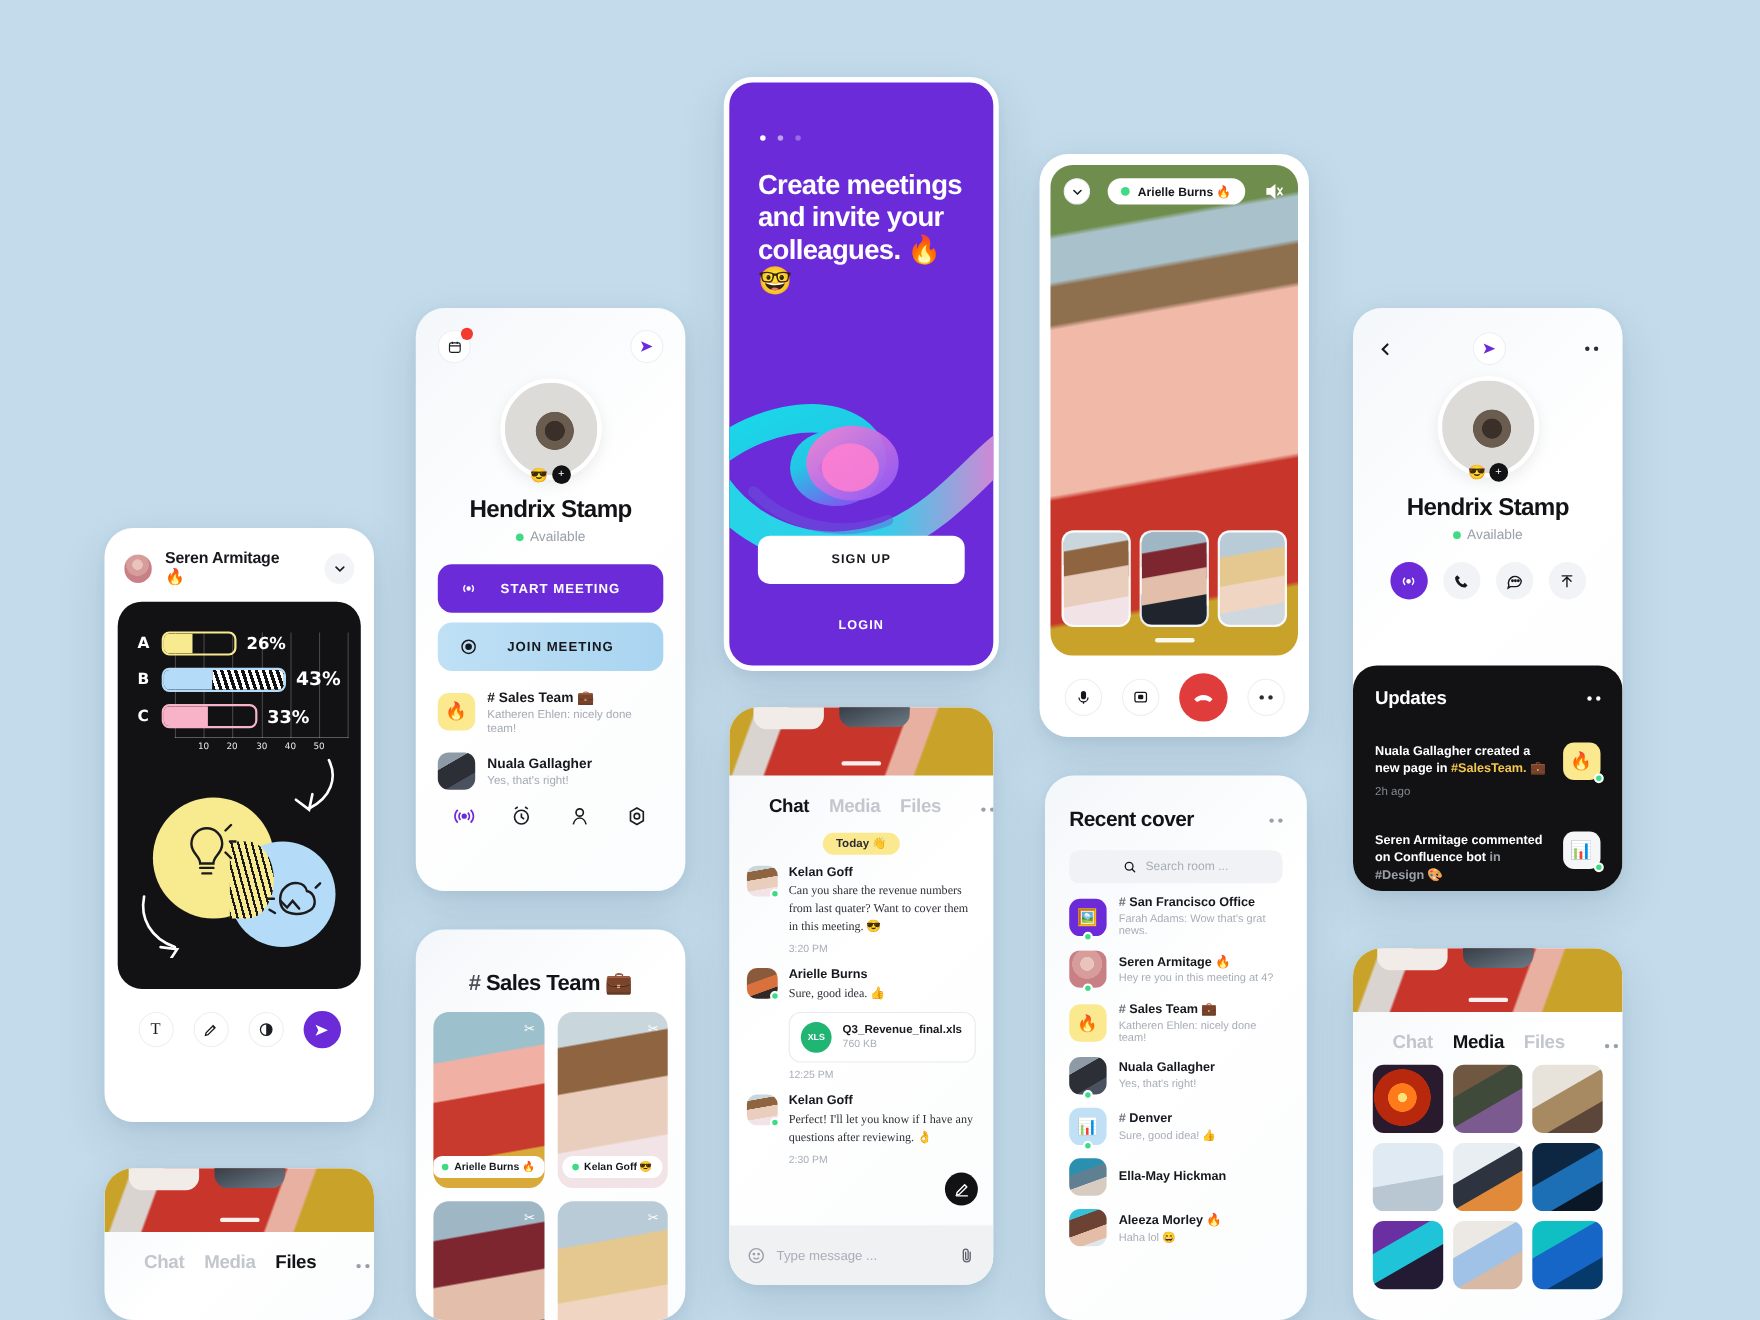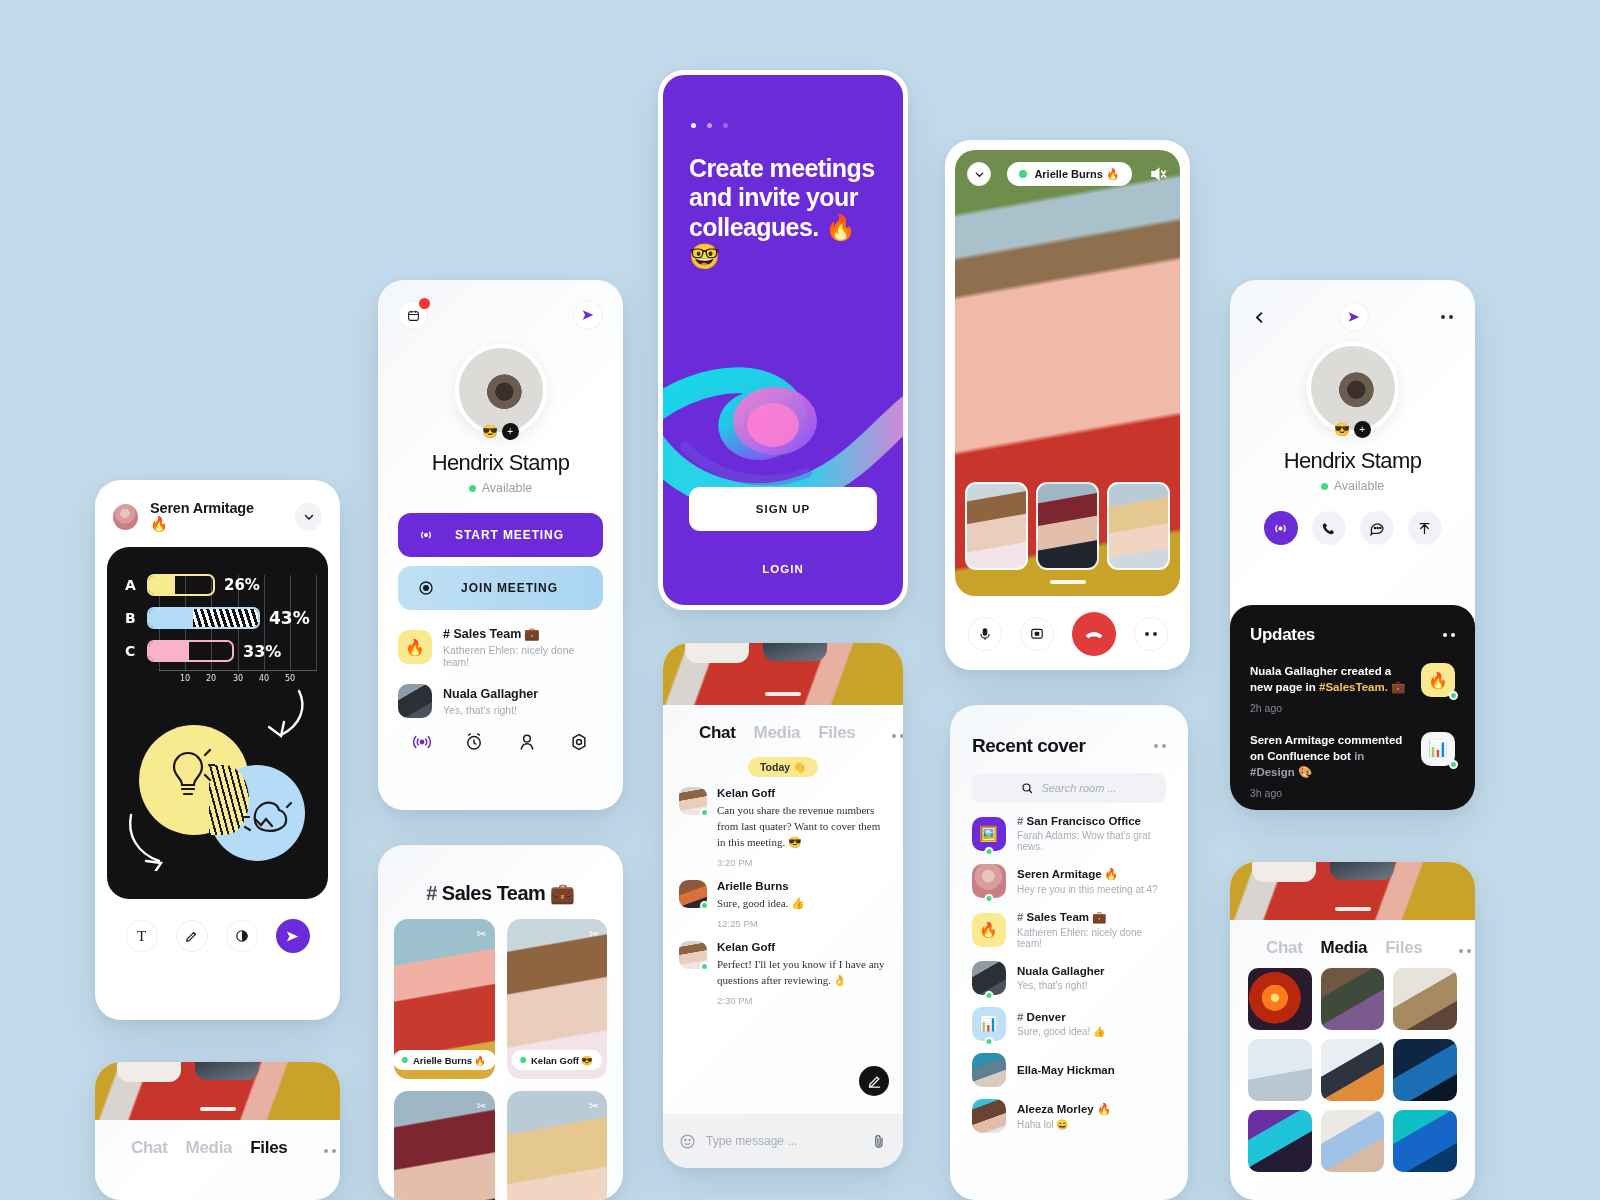--- a/index.html
+++ b/index.html
@@ -92,21 +92,21 @@
   #card-profile { left:378px; top:280px; width:245px; height:530px; }
   .pf-top { display:flex; justify-content:space-between; padding:20px 20px 0 20px; }
   .pf-cal { width:30px; height:30px; position:relative; }
   .pf-badge { position:absolute; right:-3px; top:-3px; width:11px; height:11px; border-radius:50%; background:#f4392f; }
   .pf-send { width:30px; height:30px; }
   .pf-avatar-wrap { display:flex; justify-content:center; margin-top:14px; position:relative; }
   .pf-avatar { width:92px; height:92px; border-radius:50%; border:4px solid #fff; box-shadow:0 4px 14px rgba(0,0,0,.08); }
   .pf-emo { position:absolute; bottom:-4px; left:50%; transform:translateX(-18px); display:flex; gap:3px; align-items:center; }
   .pf-emo span { font-size:13px; }
   .pf-emo .plus { width:17px; height:17px; border-radius:50%; background:#121214; color:#fff; font-size:10px; display:flex; align-items:center; justify-content:center; }
-  .pf-name { text-align:center; font-size:22px; font-weight:400; color:#121317; margin-top:14px; letter-spacing:-.6px; }
+  .pf-name { text-align:center; font-size:22px; font-weight:700; color:#121317; margin-top:14px; letter-spacing:-.6px; }
   .pf-status { text-align:center; font-size:12.5px; color:#9aa0aa; margin-top:5px; display:flex; gap:6px; justify-content:center; align-items:center; }
   .pf-status i { width:7px; height:7px; border-radius:50%; background:#3ddc84; display:block; }
   .btn-primary { margin:18px 20px 0 20px; height:44px; border-radius:13px; background:#6c2bd9; color:#fff;
       display:flex; align-items:center; gap:16px; padding-left:20px; font-size:12px; font-weight:700; letter-spacing:.9px; }
   .btn-secondary { margin:9px 20px 0 20px; height:44px; border-radius:13px;
       background:linear-gradient(90deg,#bfe0f5,#a9d4f0); color:#15181d;
       display:flex; align-items:center; gap:16px; padding-left:20px; font-size:12px; font-weight:700; letter-spacing:.9px; }
   .btn-primary .lbl, .btn-secondary .lbl { flex:1; text-align:center; padding-right:34px; }
   .conv { display:flex; gap:11px; padding:0 20px; margin-top:16px; align-items:center; }
   .conv .ic { width:34px; height:34px; border-radius:10px; flex:0 0 auto; display:flex; align-items:center; justify-content:center; font-size:16px; }
@@ -142,21 +142,21 @@
   
   #card-profile2 { left:1230px; top:280px; width:245px; height:530px; }
   .p2-top { display:flex; align-items:center; justify-content:space-between; padding:22px 22px 0 22px; }
   .p2-actions { display:flex; gap:14px; justify-content:center; margin-top:18px; }
   .p2-actions .b { width:34px; height:34px; border-radius:50%; background:#f1f3f6; display:flex; align-items:center; justify-content:center; }
   .p2-actions .b.on { background:#6c2bd9; }
   .updates { position:absolute; left:0; right:0; bottom:0; top:325px; background:#121214; border-radius:22px; padding:20px 20px 0 20px; }
   .upd-hdr { display:flex; align-items:center; justify-content:space-between; }
   .upd-hdr h3 { color:#fff; font-size:17px; font-weight:800; letter-spacing:-.3px; }
   .upd-hdr .dot-menu i { background:#fff; }
-  .upd-row { display:flex; gap:12px; margin-top:18px; }
+  .upd-row { display:flex; gap:12px; margin-top:30px; }
   .upd-txt { flex:1; }
   .upd-txt p { color:#fff; font-size:11.5px; line-height:1.42; font-weight:700; }
   .upd-txt p .tag { color:#f5c84b; }
   .upd-txt p .tag2 { color:#9aa0aa; font-weight:700; }
   .upd-time { color:#83888f; font-size:10.5px; margin-top:6px; }
   .upd-ic { width:34px; height:34px; border-radius:10px; display:flex; align-items:center; justify-content:center; font-size:16px; position:relative; flex:0 0 auto; }
   .upd-ic .status-dot { position:absolute; right:-3px; bottom:-3px; }
 
   
   #card-salesteam { left:378px; top:845px; width:245px; height:355px; }
@@ -193,21 +193,21 @@
   .filecard .fs { font-size:9.5px; color:#a8adb7; margin-top:2px; }
   .fab { position:absolute; right:14px; bottom:72px; width:30px; height:30px; border-radius:50%; background:#121214; display:flex; align-items:center; justify-content:center; }
   .composer { position:absolute; left:0; right:0; bottom:0; height:54px; background:#f0f1f3; display:flex; align-items:center; gap:10px; padding:0 16px; }
   .composer .ph { flex:1; font-size:12px; color:#a8adb7; }
 
   
   #card-rooms { left:950px; top:705px; width:238px; height:495px; }
   .rr-hdr { display:flex; align-items:center; justify-content:space-between; padding:30px 22px 0 22px; }
   .rr-hdr h2 { font-size:19px; font-weight:800; color:#121317; letter-spacing:-.5px; }
   .search { margin:16px 22px 0 22px; height:30px; border-radius:9px; background:#f0f2f5; display:flex; align-items:center; justify-content:center; gap:8px; }
-  .search .ph { font-size:11px; color:#a8adb7;font-style:italic; }
+  .search .ph { font-size:11px; color:#a8adb7; }
   .room { display:flex; gap:11px; padding:12px 22px 0 22px; align-items:center; }
   .room .ic { width:34px; height:34px; border-radius:10px; position:relative; flex:0 0 auto; display:flex; align-items:center; justify-content:center; font-size:15px; }
   .room .ic .status-dot { position:absolute; left:50%; transform:translateX(-50%); bottom:-5px; }
   .room .t1 { font-size:11.5px; font-weight:800; color:#16181d; }
   .room .t1 .hash { color:#6e737c; font-weight:700; }
   .room .t2 { font-size:10px; color:#a8adb7; margin-top:3px; }
 
   
   #card-files { left:95px; top:1062px; width:245px; height:138px; }
   
@@ -661,20 +661,29 @@
       </div>
     </div>
 
     <div class="msg">
       <div class="av ph-farah">
           <span class="status-dot"></span>
         </div>
       <div style="flex:1">
         <div class="who">Arielle Burns</div>
         <div class="body">Sure, good idea. 👍</div>
+        <div class="filecard">
+          <div class="xls">
+              <span>XLS</span>
+            </div>
+          <div>
+            <div class="fn">Q3_Revenue_final.xls</div>
+            <div class="fs">760 KB</div>
+          </div>
+        </div>
         <div class="time">12:25 PM</div>
       </div>
     </div>
 
     <div class="msg">
       <div class="av ph-kelan">
           <span class="status-dot"></span>
         </div>
       <div style="flex:1">
         <div class="who">Kelan Goff</div>

